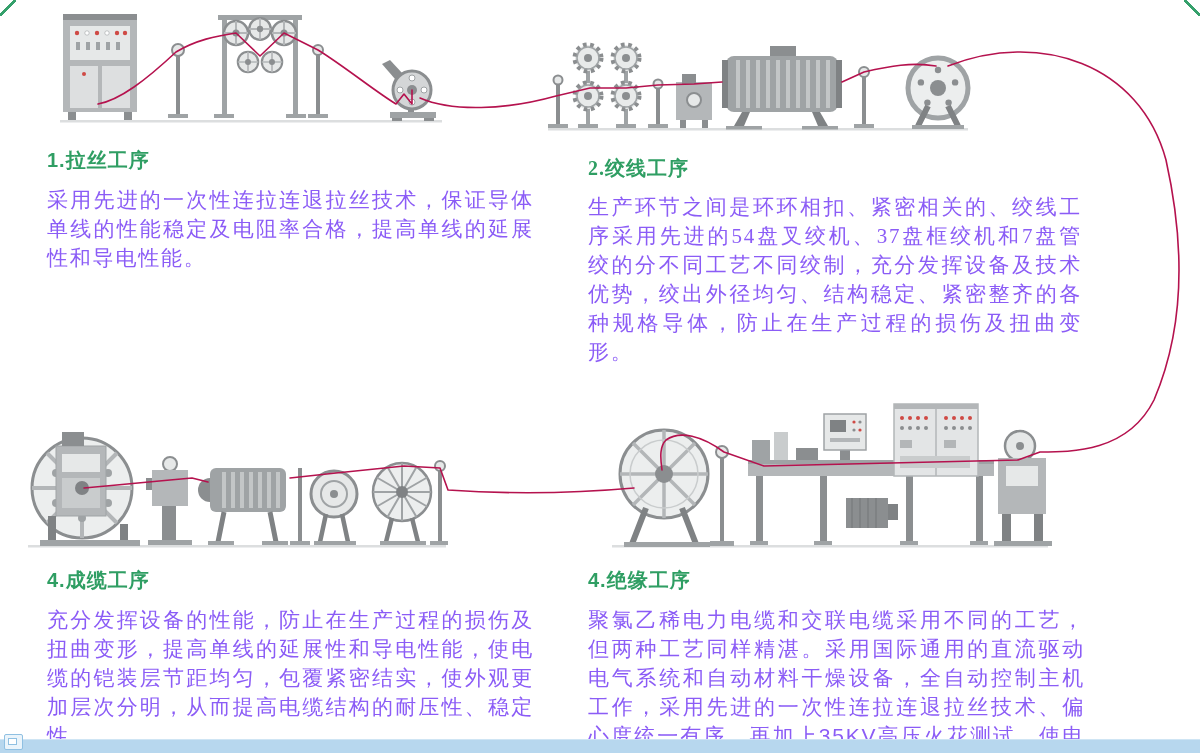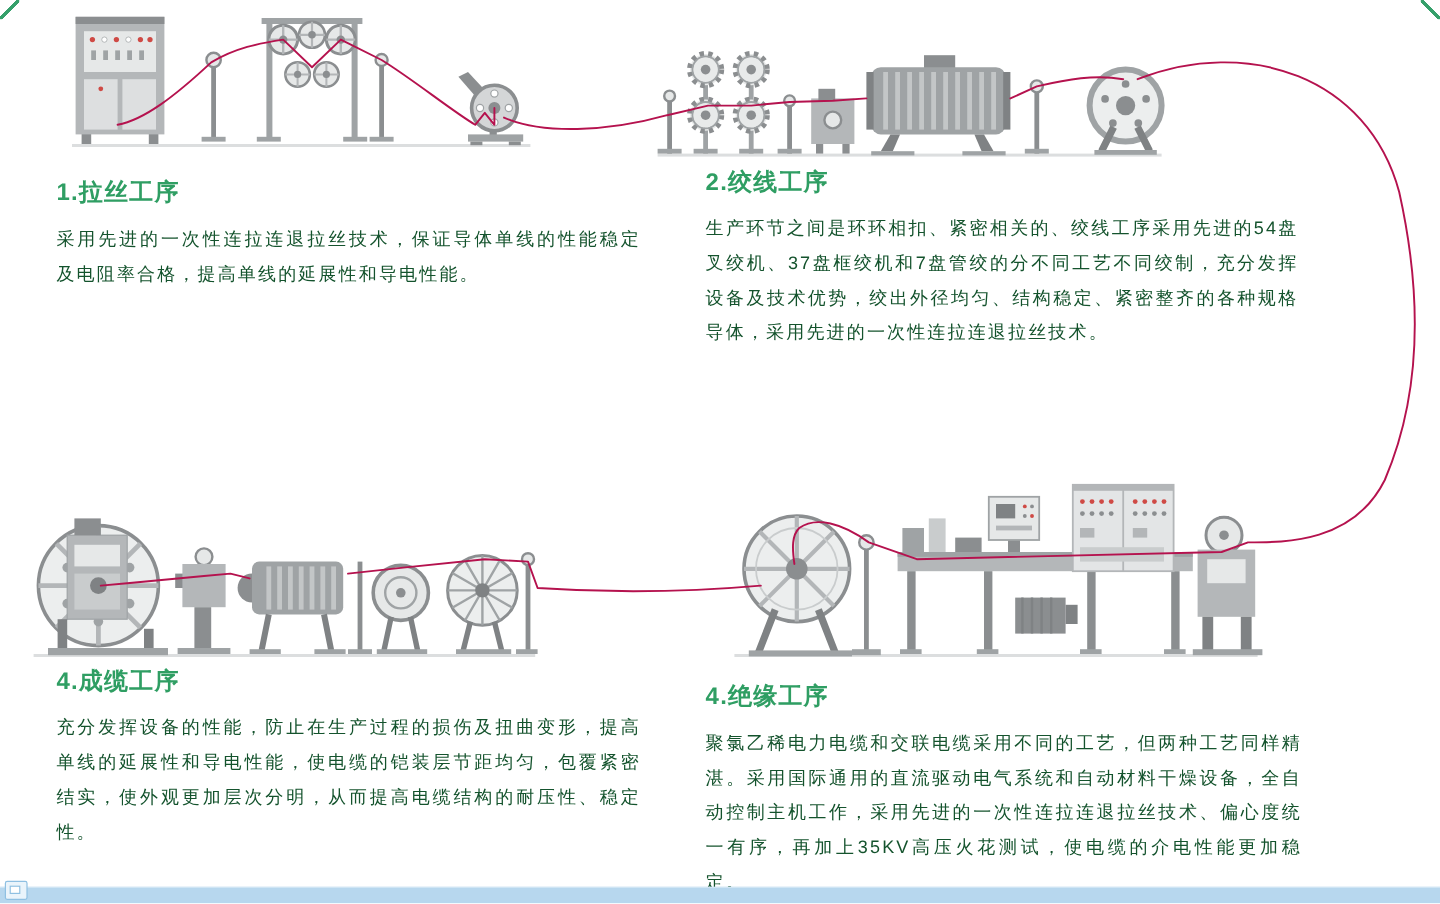--- a/index.html
+++ b/index.html
@@ -13,26 +13,26 @@
   .corner-tr { right:0; background:linear-gradient(225deg, #ffffff 42%, #35a06b 42%, #35a06b 56%, transparent 56%); }
 
   .diagram-svg { position:absolute; left:0; top:0; }
 
   .section-text { position:absolute; }
   .section-text h3 {
     margin:0 0 11px 0; font-size:20px; font-weight:bold;
     color:#2f9e63; letter-spacing:1px;
   }
   .section-text p {
-    margin:0; font-size:15px; line-height:29px; letter-spacing:1.8px;
-    color:#14532d; text-align:justify;
+    margin:0; font-size:21px; line-height:29px; letter-spacing:1.8px;
+    color:#8b5cf6; text-align:justify;
   }
   .sec-drawing    { left:47px;  top:147px; width:487px; }
-  .sec-stranding  { left:588px; top:138px; width:494px; }
-  .sec-cabling    { left:47px;  top:554px; width:487px; }
+  .sec-stranding  { left:588px; top:155px; width:494px;font-family:Liberation Serif, serif; }
+  .sec-cabling    { left:47px;  top:567px; width:487px; }
   .sec-insulation { left:588px; top:567px; width:497px; }
 
   .footer-bar {
     position:absolute; left:0; bottom:0; width:1200px; height:13px;
     background:#b7d7ee; border-top:1px solid #cfe5f4;
   }
   .widget-icon {
     position:absolute; left:4px; bottom:3px; width:17px; height:14px;
     background:#eaf4fb; border:1px solid #8fc0e2; border-radius:2px;
     cursor:pointer;
@@ -354,21 +354,21 @@
          M208 482 L192 478 L170 480 L106 486 L84 488" fill="none" stroke="#b5124e" stroke-width="1.6" stroke-linejoin="round" stroke-linecap="round"></path>
   </svg>
 
   <div class="section-text sec-drawing">
     <h3>1.拉丝工序</h3>
     <p>采用先进的一次性连拉连退拉丝技术，保证导体单线的性能稳定及电阻率合格，提高单线的延展性和导电性能。</p>
   </div>
 
   <div class="section-text sec-stranding">
     <h3>2.绞线工序</h3>
-    <p>生产环节之间是环环相扣、紧密相关的、绞线工序采用先进的54盘叉绞机、37盘框绞机和7盘管绞的分不同工艺不同绞制，充分发挥设备及技术优势，绞出外径均匀、结构稳定、紧密整齐的各种规格导体，采用先进的一次性连拉连退拉丝技术。</p>
+    <p>生产环节之间是环环相扣、紧密相关的、绞线工序采用先进的54盘叉绞机、37盘框绞机和7盘管绞的分不同工艺不同绞制，充分发挥设备及技术优势，绞出外径均匀、结构稳定、紧密整齐的各种规格导体，防止在生产过程的损伤及扭曲变形。</p>
   </div>
 
   <div class="section-text sec-cabling">
     <h3>4.成缆工序</h3>
     <p>充分发挥设备的性能，防止在生产过程的损伤及扭曲变形，提高单线的延展性和导电性能，使电缆的铠装层节距均匀，包覆紧密结实，使外观更加层次分明，从而提高电缆结构的耐压性、稳定性。</p>
   </div>
 
   <div class="section-text sec-insulation">
     <h3>4.绝缘工序</h3>
     <p>聚氯乙稀电力电缆和交联电缆采用不同的工艺，但两种工艺同样精湛。采用国际通用的直流驱动电气系统和自动材料干燥设备，全自动控制主机工作，采用先进的一次性连拉连退拉丝技术、偏心度统一有序，再加上35KV高压火花测试，使电缆的介电性能更加稳定。</p>

